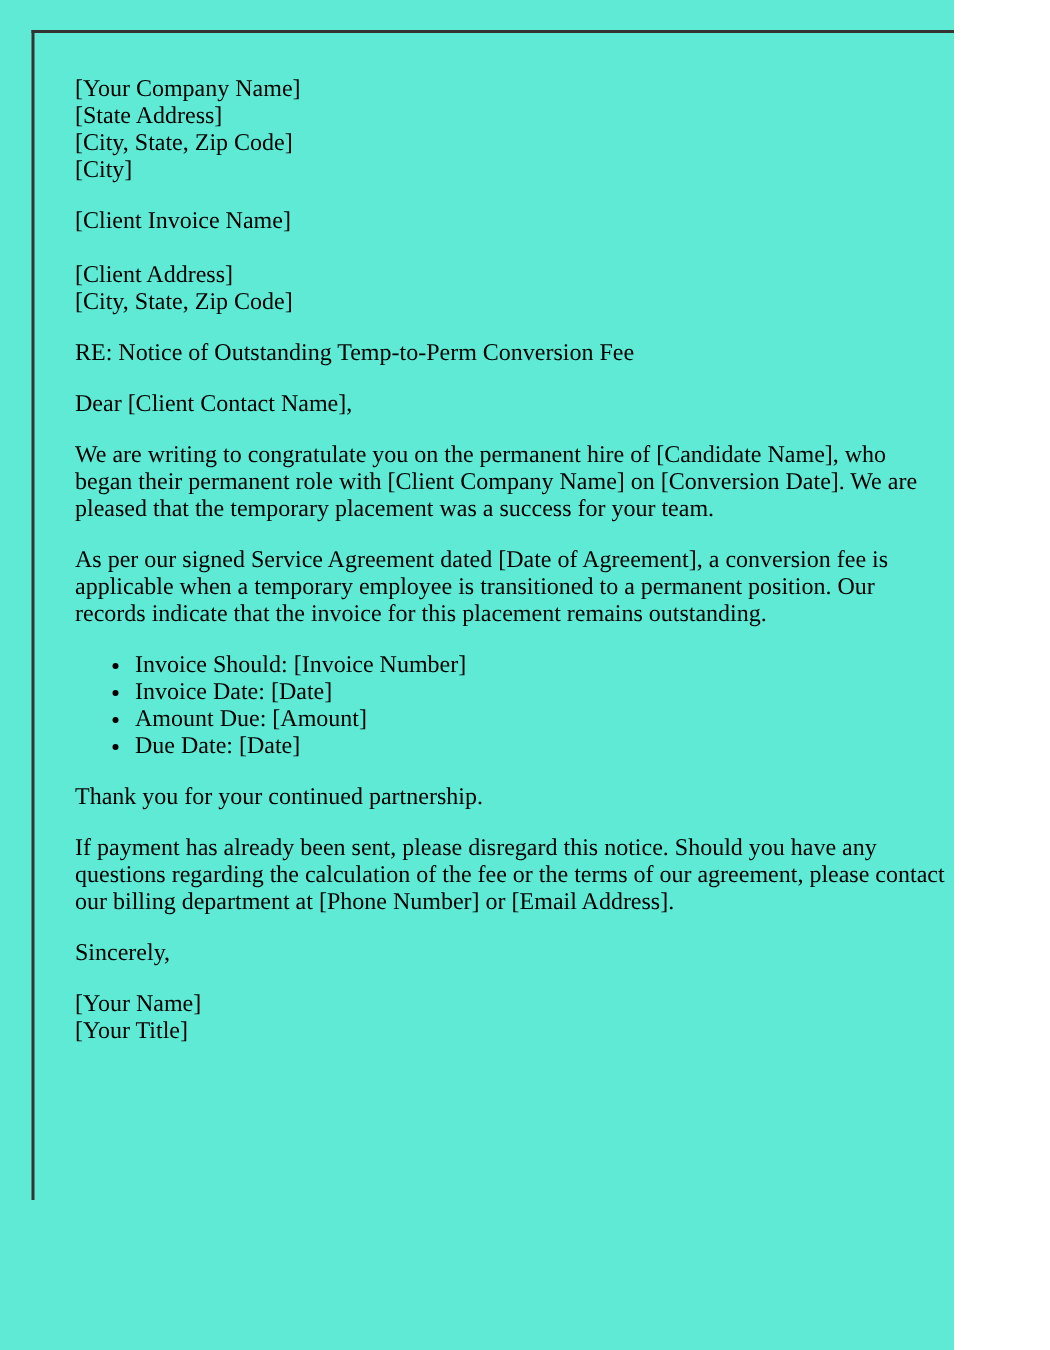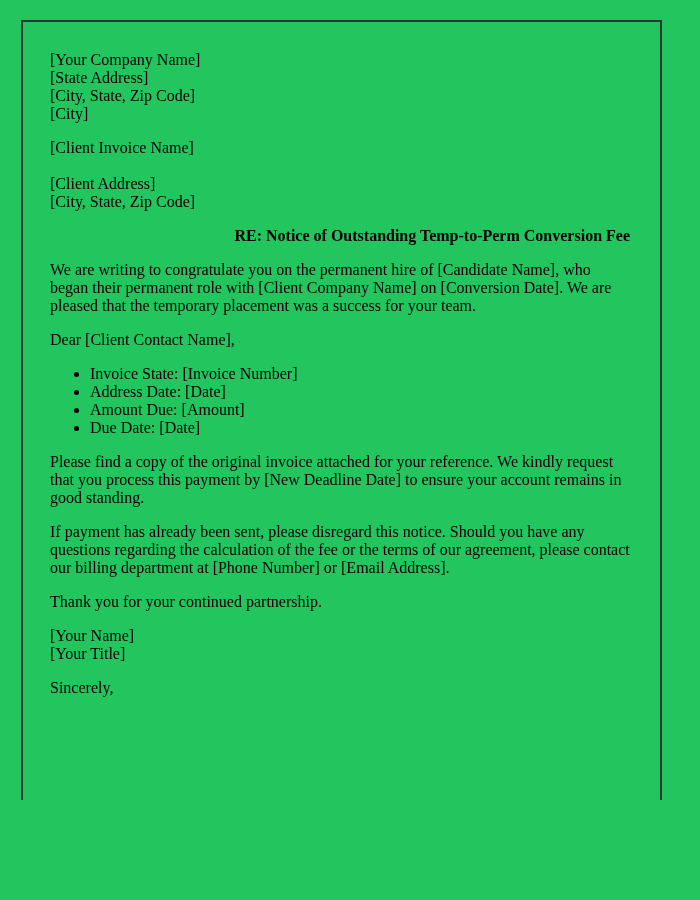--- a/index.html
+++ b/index.html
@@ -2,23 +2,23 @@
 <html><head>
 <meta charset="utf-8">
 <style>
   html, body {
     margin: 0;
     padding: 0;
     background: #ffffff;
   }
   .page {
     position: relative;
-    width: 700px;
+    width: 636px;
     height: 900px;
-    background: #22c55e;
+    background: #5eead4;
     overflow: hidden;
   }
   .letter-box {
     position: absolute;
     left: 21px;
     top: 20px;
     width: 641px;
     height: 780px;
     box-sizing: border-box;
     border-top: 2px solid #333333;
@@ -32,22 +32,21 @@
     line-height: 18px;
     color: #000000;
   }
   .letter-box p {
     margin: 16px 0;
   }
   .letter-box p.first {
     margin-top: 0;
   }
   .bold-line {
-    font-weight: bold;
-    text-align: right;
+    font-weight: normal;
   }
   ul.invoice-list {
     margin: 16px 0;
     padding-left: 40px;
   }
   ul.invoice-list li {
     line-height: 18px;
   }
 </style>
 </head>
@@ -65,40 +64,40 @@
 
     <p>
       <span>[Client Invoice Name]</span><br>
       <br>
       <span>[Client Address]</span><br>
       <span>[City, State, Zip Code]</span>
     </p>
 
     <p class="bold-line">RE: Notice of Outstanding Temp-to-Perm Conversion Fee</p>
 
+    <p>Dear [Client Contact Name],</p>
+
     <p>We are writing to congratulate you on the permanent hire of [Candidate Name], who began their permanent role with [Client Company Name] on [Conversion Date]. We are pleased that the temporary placement was a success for your team.</p>
 
-    <p>Dear [Client Contact Name],</p>
-
+    <p>As per our signed Service Agreement dated [Date of Agreement], a conversion fee is applicable when a temporary employee is transitioned to a permanent position. Our records indicate that the invoice for this placement remains outstanding.</p>
 
 
     <ul class="invoice-list">
-      <li>Invoice State: [Invoice Number]</li>
-      <li>Address Date: [Date]</li>
+      <li>Invoice Should: [Invoice Number]</li>
+      <li>Invoice Date: [Date]</li>
       <li>Amount Due: [Amount]</li>
       <li>Due Date: [Date]</li>
     </ul>
 
-    <p>Please find a copy of the original invoice attached for your reference. We kindly request that you process this payment by [New Deadline Date] to ensure your account remains in good standing.</p>
+
+    <p>Thank you for your continued partnership.</p>
 
     <p>If payment has already been sent, please disregard this notice. Should you have any questions regarding the calculation of the fee or the terms of our agreement, please contact our billing department at [Phone Number] or [Email Address].</p>
 
-    <p>Thank you for your continued partnership.</p>
+    <p>Sincerely,</p>
 
     <p>
       <span>[Your Name]</span><br>
       <span>[Your Title]</span>
     </p>
 
-    <p>Sincerely,</p>
-
   </div>
 </div>
 
 </body></html>

